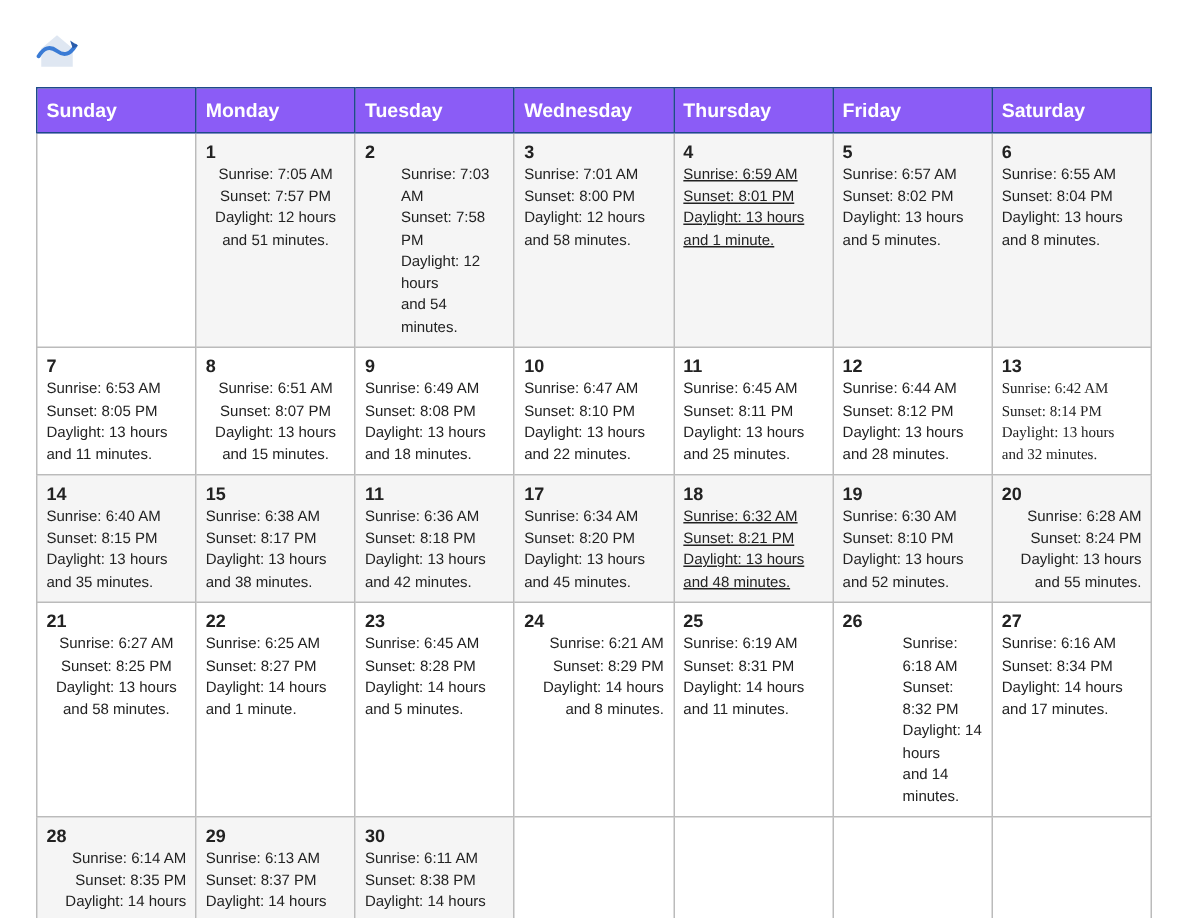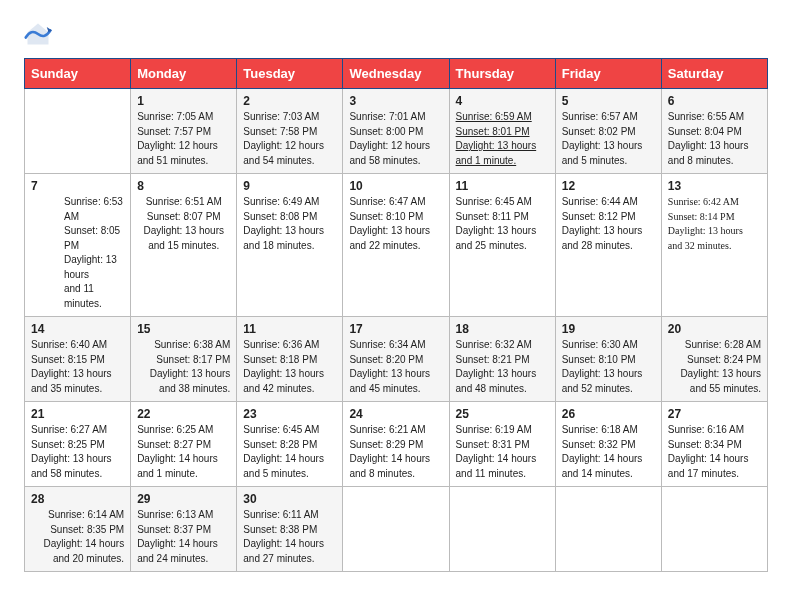--- a/index.html
+++ b/index.html
@@ -52,21 +52,21 @@
       font-size: 15px;
       color: #333;
       margin-top: 2px;
     }
     table {
       width: 100%;
       border-collapse: collapse;
       table-layout: fixed;
     }
     thead tr th {
-      background: #ef4444;
+      background: #8b5cf6;
       color: #fff;
       font-size: 13px;
       font-weight: bold;
       padding: 7px 6px;
       text-align: left;
       border: 1px solid #1e4a8a;
     }
     tbody tr td {
       border: 1px solid #bbb;
       vertical-align: top;
@@ -132,28 +132,28 @@
         <th>Thursday</th>
         <th>Friday</th>
         <th>Saturday</th>
       </tr>
   </thead>
   <tbody id="calendar-body">
   <tr>
         <td class="empty-cell"></td>
         <td>
           <span class="day-number">1</span>
-          <div class="day-info" style="white-space: pre-line;">Sunrise: 7:05 AM
+          <div class="day-info" style="white-space: pre-line; text-align: center;">Sunrise: 7:05 AM
 Sunset: 7:57 PM
 Daylight: 12 hours
 and 51 minutes.</div>
         </td>
         <td>
           <span class="day-number">2</span>
-          <div class="day-info" style="white-space: pre-line;">Sunrise: 7:03 AM
+          <div class="day-info" style="white-space: pre-line; margin-left: 24px;">Sunrise: 7:03 AM
 Sunset: 7:58 PM
 Daylight: 12 hours
 and 54 minutes.</div>
         </td>
         <td>
           <span class="day-number">3</span>
           <div class="day-info" style="white-space: pre-line;">Sunrise: 7:01 AM
 Sunset: 8:00 PM
 Daylight: 12 hours
 and 58 minutes.</div>
@@ -176,21 +176,21 @@
           <span class="day-number">6</span>
           <div class="day-info" style="white-space: pre-line;">Sunrise: 6:55 AM
 Sunset: 8:04 PM
 Daylight: 13 hours
 and 8 minutes.</div>
         </td>
       </tr>
       <tr>
         <td>
           <span class="day-number">7</span>
-          <div class="day-info" style="white-space: pre-line; margin-left: 33px;">Sunrise: 6:53 AM
+          <div class="day-info" style="white-space: pre-line;">Sunrise: 6:53 AM
 Sunset: 8:05 PM
 Daylight: 13 hours
 and 11 minutes.</div>
         </td>
         <td>
           <span class="day-number">8</span>
           <div class="day-info" style="white-space: pre-line; text-align: center;">Sunrise: 6:51 AM
 Sunset: 8:07 PM
 Daylight: 13 hours
 and 15 minutes.</div>
@@ -234,42 +234,42 @@
       <tr>
         <td>
           <span class="day-number">14</span>
           <div class="day-info" style="white-space: pre-line;">Sunrise: 6:40 AM
 Sunset: 8:15 PM
 Daylight: 13 hours
 and 35 minutes.</div>
         </td>
         <td>
           <span class="day-number">15</span>
-          <div class="day-info" style="white-space: pre-line; text-align: right;">Sunrise: 6:38 AM
+          <div class="day-info" style="white-space: pre-line;">Sunrise: 6:38 AM
 Sunset: 8:17 PM
 Daylight: 13 hours
 and 38 minutes.</div>
         </td>
         <td>
           <span class="day-number">11</span>
           <div class="day-info" style="white-space: pre-line;">Sunrise: 6:36 AM
 Sunset: 8:18 PM
 Daylight: 13 hours
 and 42 minutes.</div>
         </td>
         <td>
           <span class="day-number">17</span>
           <div class="day-info" style="white-space: pre-line;">Sunrise: 6:34 AM
 Sunset: 8:20 PM
 Daylight: 13 hours
 and 45 minutes.</div>
         </td>
         <td>
           <span class="day-number">18</span>
-          <div class="day-info" style="white-space: pre-line;">Sunrise: 6:32 AM
+          <div class="day-info" style="white-space: pre-line; text-decoration: underline;">Sunrise: 6:32 AM
 Sunset: 8:21 PM
 Daylight: 13 hours
 and 48 minutes.</div>
         </td>
         <td>
           <span class="day-number">19</span>
           <div class="day-info" style="white-space: pre-line;">Sunrise: 6:30 AM
 Sunset: 8:10 PM
 Daylight: 13 hours
 and 52 minutes.</div>
@@ -278,56 +278,56 @@
           <span class="day-number">20</span>
           <div class="day-info" style="white-space: pre-line; text-align: right;">Sunrise: 6:28 AM
 Sunset: 8:24 PM
 Daylight: 13 hours
 and 55 minutes.</div>
         </td>
       </tr>
       <tr>
         <td>
           <span class="day-number">21</span>
-          <div class="day-info" style="white-space: pre-line;">Sunrise: 6:27 AM
+          <div class="day-info" style="white-space: pre-line; text-align: center;">Sunrise: 6:27 AM
 Sunset: 8:25 PM
 Daylight: 13 hours
 and 58 minutes.</div>
         </td>
         <td>
           <span class="day-number">22</span>
           <div class="day-info" style="white-space: pre-line;">Sunrise: 6:25 AM
 Sunset: 8:27 PM
 Daylight: 14 hours
 and 1 minute.</div>
         </td>
         <td>
           <span class="day-number">23</span>
           <div class="day-info" style="white-space: pre-line;">Sunrise: 6:45 AM
 Sunset: 8:28 PM
 Daylight: 14 hours
 and 5 minutes.</div>
         </td>
         <td>
           <span class="day-number">24</span>
-          <div class="day-info" style="white-space: pre-line;">Sunrise: 6:21 AM
+          <div class="day-info" style="white-space: pre-line; text-align: right;">Sunrise: 6:21 AM
 Sunset: 8:29 PM
 Daylight: 14 hours
 and 8 minutes.</div>
         </td>
         <td>
           <span class="day-number">25</span>
           <div class="day-info" style="white-space: pre-line;">Sunrise: 6:19 AM
 Sunset: 8:31 PM
 Daylight: 14 hours
 and 11 minutes.</div>
         </td>
         <td>
           <span class="day-number">26</span>
-          <div class="day-info" style="white-space: pre-line;">Sunrise: 6:18 AM
+          <div class="day-info" style="white-space: pre-line; margin-left: 40px;">Sunrise: 6:18 AM
 Sunset: 8:32 PM
 Daylight: 14 hours
 and 14 minutes.</div>
         </td>
         <td>
           <span class="day-number">27</span>
           <div class="day-info" style="white-space: pre-line;">Sunrise: 6:16 AM
 Sunset: 8:34 PM
 Daylight: 14 hours
 and 17 minutes.</div>

